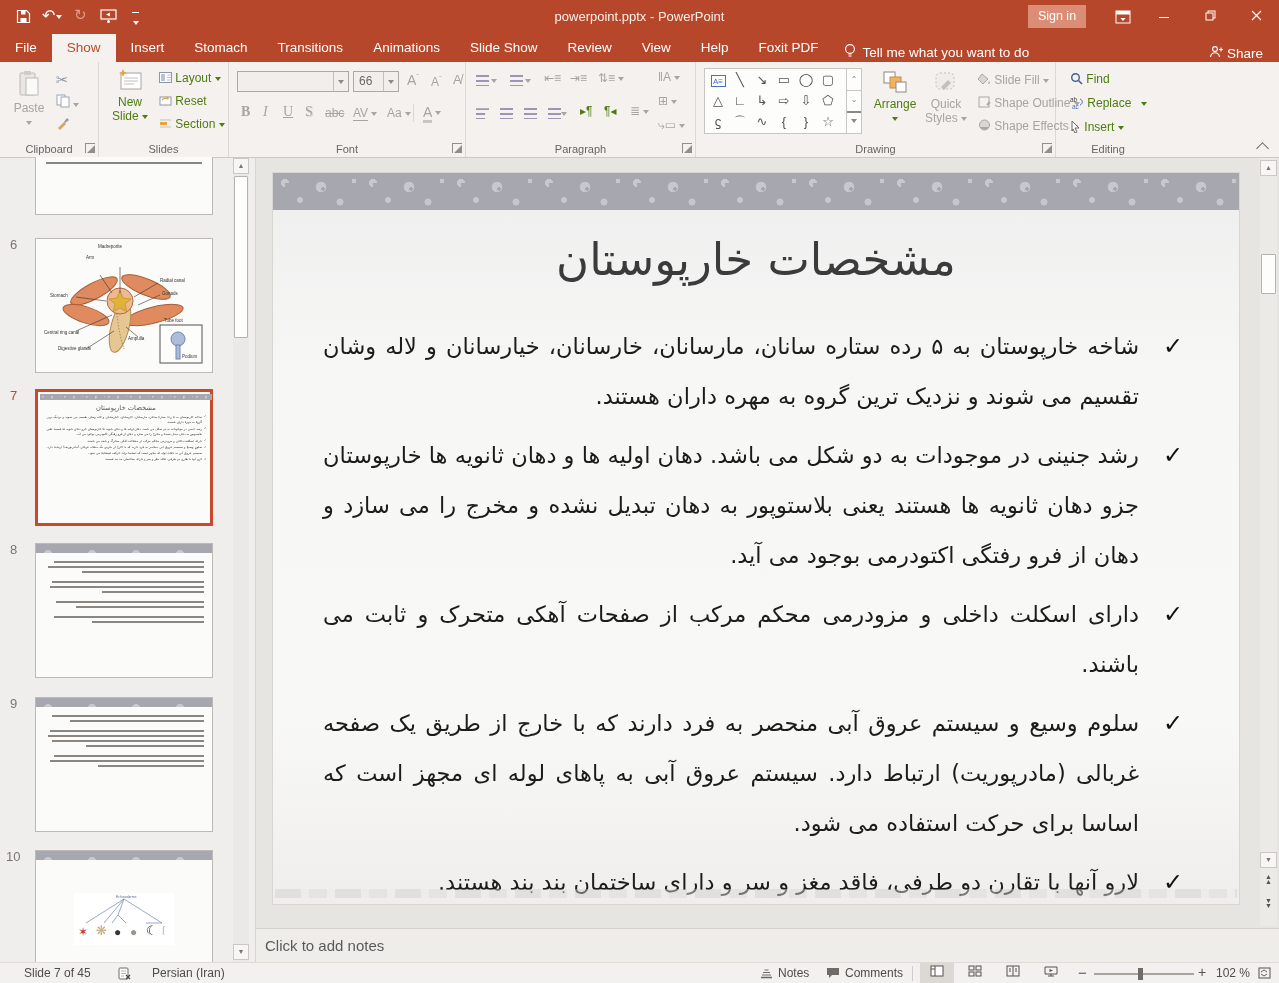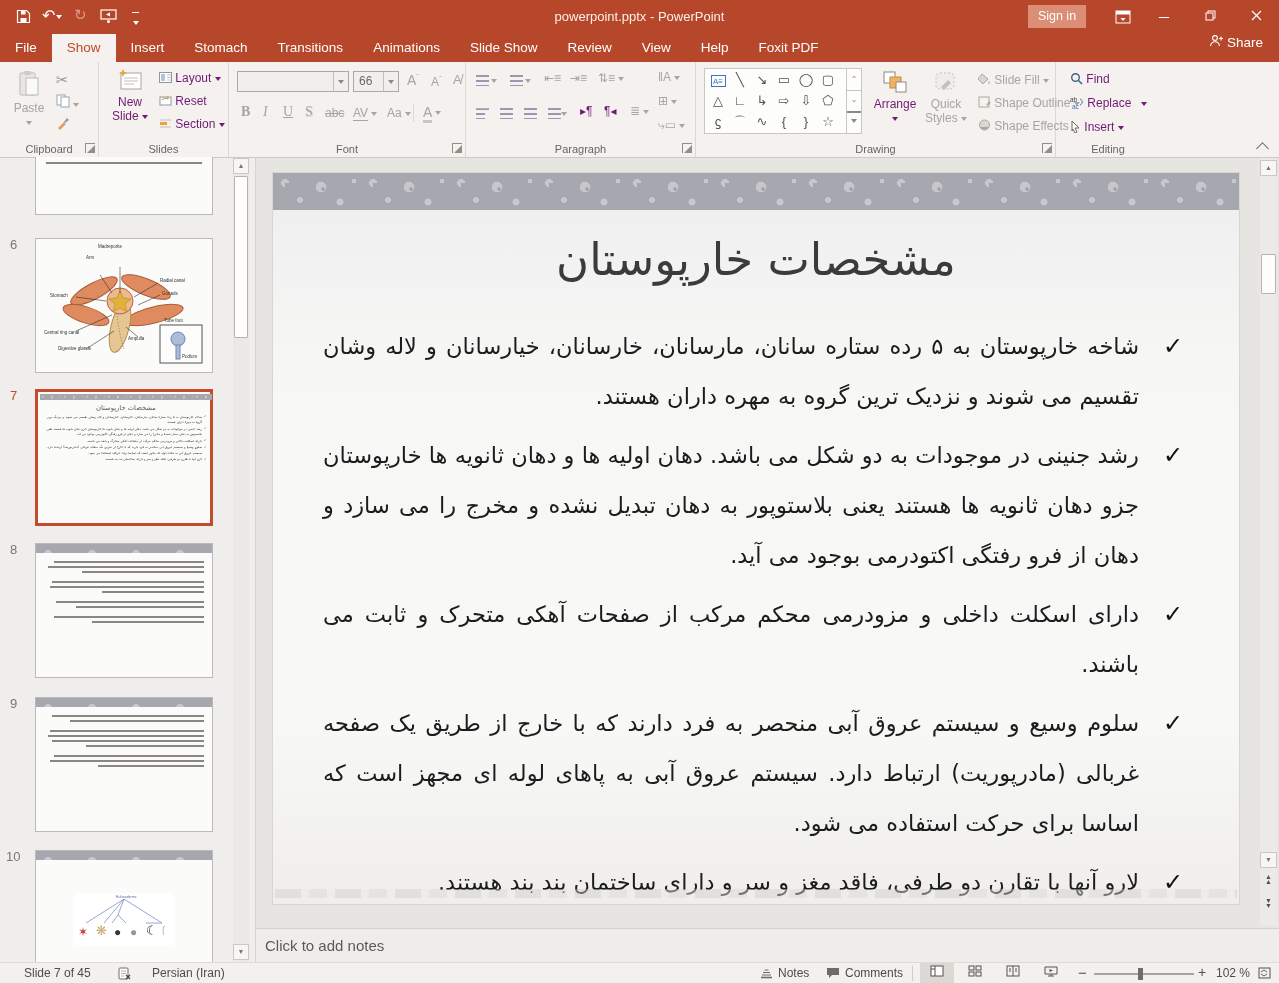--- a/index.html
+++ b/index.html
@@ -6,34 +6,34 @@
 html,body{width:1279px;height:983px}
 body{position:relative;overflow:hidden;font-family:"Liberation Sans","DejaVu Sans",sans-serif;background:#E7E5E2;font-size:12px;color:#444}
 .a{position:absolute}
 
 #titlebar{left:0;top:0;width:1279px;height:34px;background:#B7472A;color:#fff}
 .qatbtn{display:inline-block;text-align:center;color:#fff;cursor:default}
 #wintitle{left:50%;top:9px;transform:translateX(-50%);font-size:13px;color:#FBEFEA;white-space:nowrap}
 #signin{right:193px;top:5px;width:58px;height:23px;background:#DB8D75;color:#fff;font-size:12.5px;text-align:center;line-height:23px}
 .winbtn{top:0;width:46px;height:34px;text-align:center;line-height:34px;color:#fff;font-size:13px}
 
-#tabrow{left:0;top:34px;width:1279px;height:28px;background:#B7472A;display:flex;align-items:flex-start;color:#fff;font-size:13.5px}
+#tabrow{left:0;top:34px;width:1279px;height:28px;background:#B7472A;display:flex;align-items:flex-end;color:#fff;font-size:13.5px}
 .tab{padding:0 15px;line-height:28px;white-space:nowrap}
 .tab.active{background:#F4F1EF;color:#C04A2C}
 #tellme{display:flex;align-items:center;padding:0 10px;gap:7px}
 #sharebox{margin-left:auto;display:flex;align-items:center;gap:4px;padding:0 16px}
 
 #ribbon{left:0;top:62px;width:1279px;height:96px;background:#F4F1EF;border-bottom:1px solid #CCC8C3}
 .rgroup{position:absolute;top:0;height:95px;border-right:1px solid #DCD8D3}
 .glabel{position:absolute;bottom:2px;left:0;width:100%;text-align:center;font-size:11px;color:#6A6561}
 .launcher{position:absolute;right:3px;bottom:4px;width:10px;height:10px;border-top:1px solid #928E89;border-left:1px solid #928E89}
 .launcher i{position:absolute;right:0;bottom:0;width:0;height:0;border-left:4px solid transparent;border-top:4px solid transparent;border-right:4px solid #928E89;border-bottom:4px solid #928E89}
 .dar{display:inline-block;width:0;height:0;border-left:3px solid transparent;border-right:3px solid transparent;border-top:4px solid currentColor;vertical-align:middle}
 .gray{color:#A8A49F}
-.dk{color:#701a75}
+.dk{color:#4d7c0f}
 .sm{font-size:12px;white-space:nowrap}
 .combo{position:absolute;height:21px;border:1px solid #ACA8A3;background:#F1EEEC;color:#8C8884}
 .combo .cbtn{position:absolute;right:0;top:0;width:15px;height:19px;border-left:1px solid #C4C0BB;text-align:center;line-height:18px;color:#8C8884}
 .ic{display:inline-block;vertical-align:middle}
 .lines3{width:13px;height:11px;background:repeating-linear-gradient(to bottom,#9B97B0 0 2px,transparent 2px 5px)}
 .cell{display:inline-block;width:22px;height:21px;text-align:center;line-height:21px;font-size:13px;color:#55524E}
 
 #thumbpanel{left:0;top:158px;width:256px;height:804px;background:#F0EEEC;border-right:1px solid #D8D5D1}
 .thumb{position:absolute;left:35px;width:178px;background:#FBFBFA;border:1px solid #BDBAB6}
 .tnum{position:absolute;left:10px;font-size:13px;color:#7A7671}
@@ -128,20 +128,29 @@
   <div class="tab active">Show</div>
   <div class="tab">Insert</div>
   <div class="tab">Stomach</div>
   <div class="tab">Transitions</div>
   <div class="tab">Animations</div>
   <div class="tab">Slide Show</div>
   <div class="tab">Review</div>
   <div class="tab">View</div>
   <div class="tab">Help</div>
   <div class="tab">Foxit PDF</div>
+  <div id="tellme">
+    <span>
+      <svg width="12" height="16" viewBox="0 0 12 16">
+          <circle cx="6" cy="6" r="4.4" fill="none" stroke="#fff" stroke-width="1.1"></circle>
+          <path d="M4.5 11h3M4.5 13h3" stroke="#fff" stroke-width="1.1"></path>
+        </svg>
+    </span>
+    <span>Tell me what you want to do</span>
+  </div>
   <div id="sharebox">
     <span>
       <svg width="14" height="14" viewBox="0 0 14 14">
           <circle cx="6" cy="4" r="2.4" fill="none" stroke="#fff" stroke-width="1.1"></circle>
           <path d="M1.5 12c.6-3 2.4-4.2 4.5-4.2S10 9 10.5 12" fill="none" stroke="#fff" stroke-width="1.1"></path>
           <path d="M10 4.5h4M12 2.5v4" stroke="#fff" stroke-width="1.1"></path>
         </svg>
     </span>
     <span>Share</span>
   </div>

